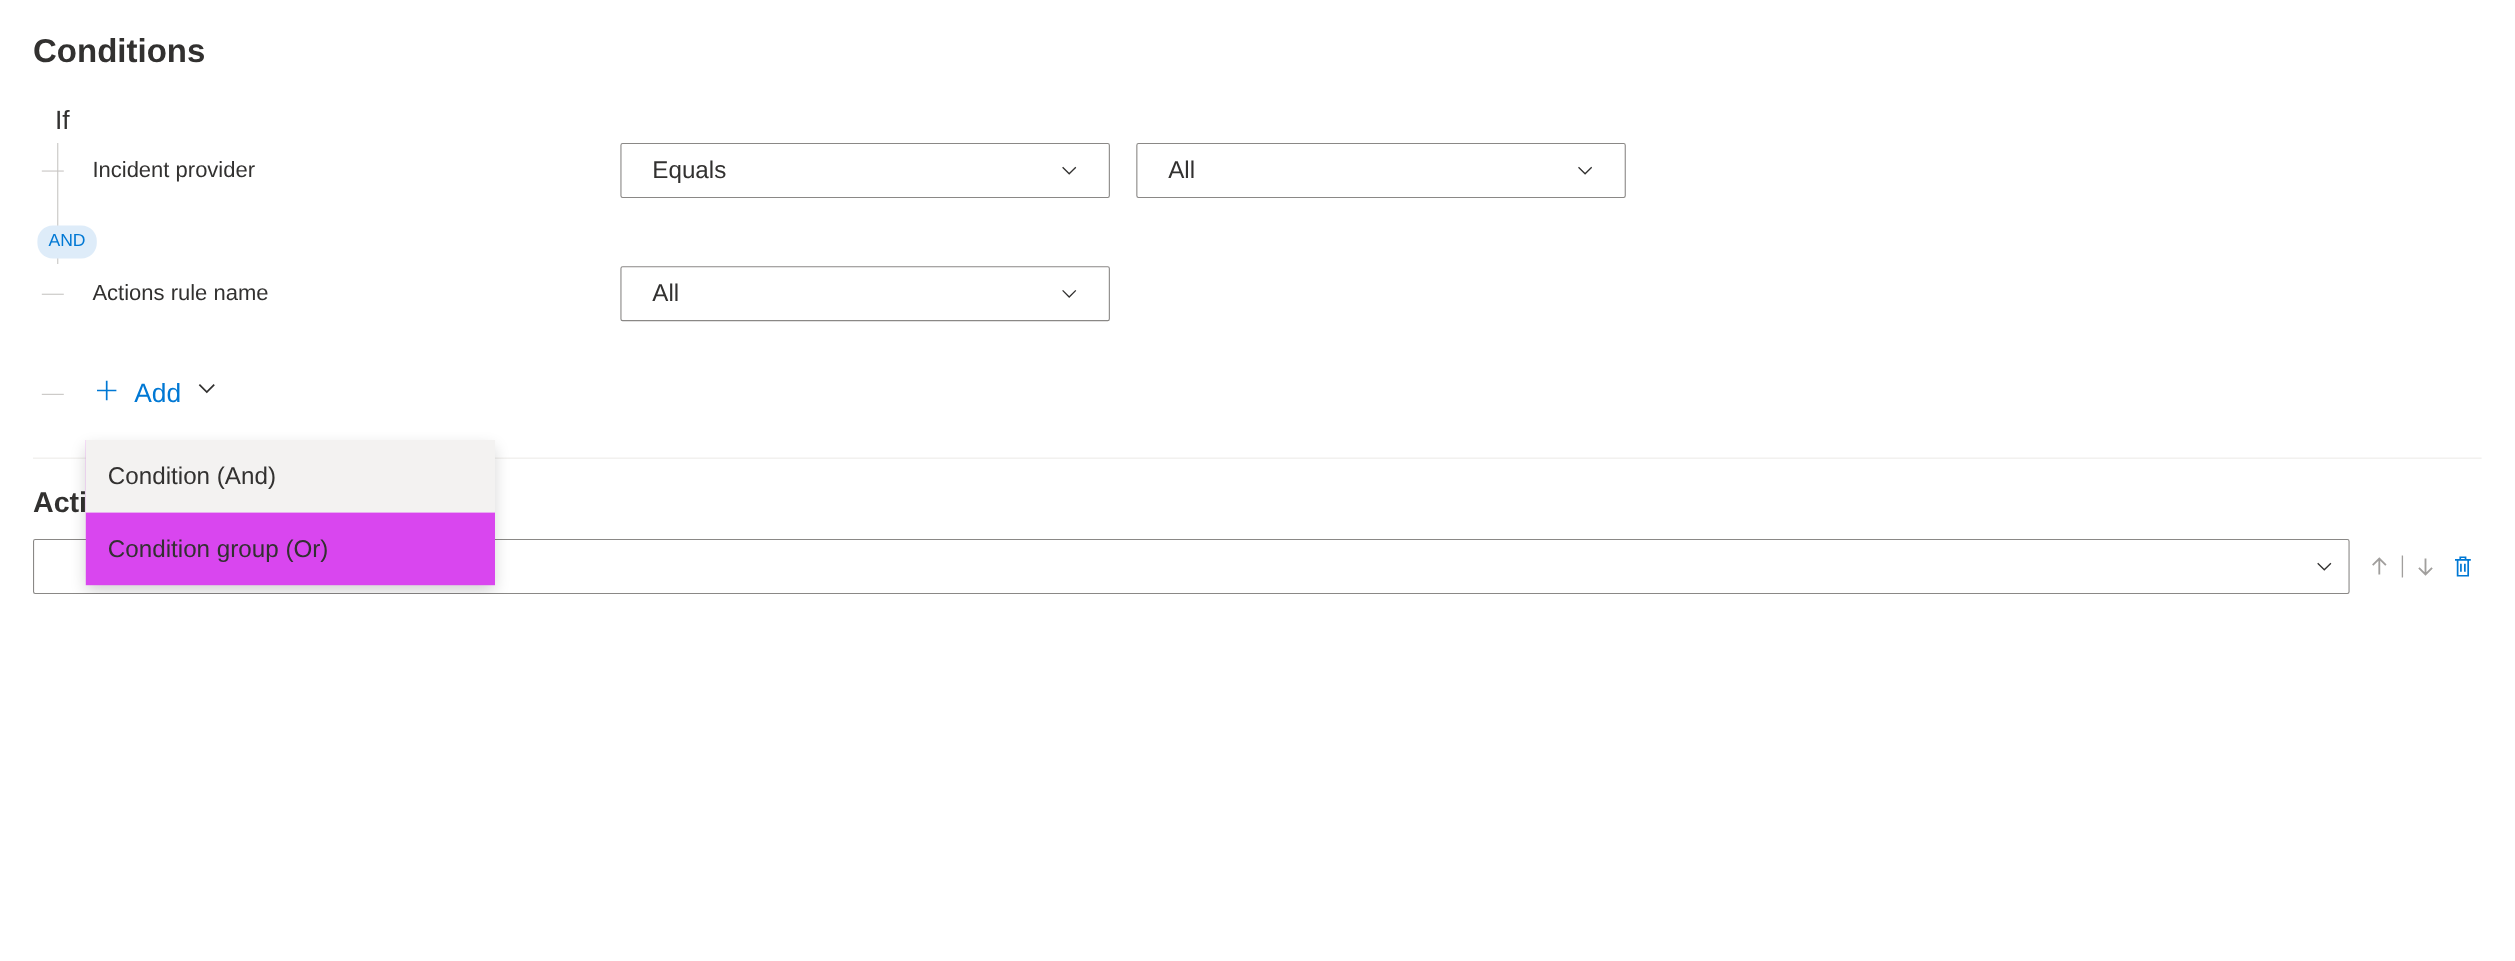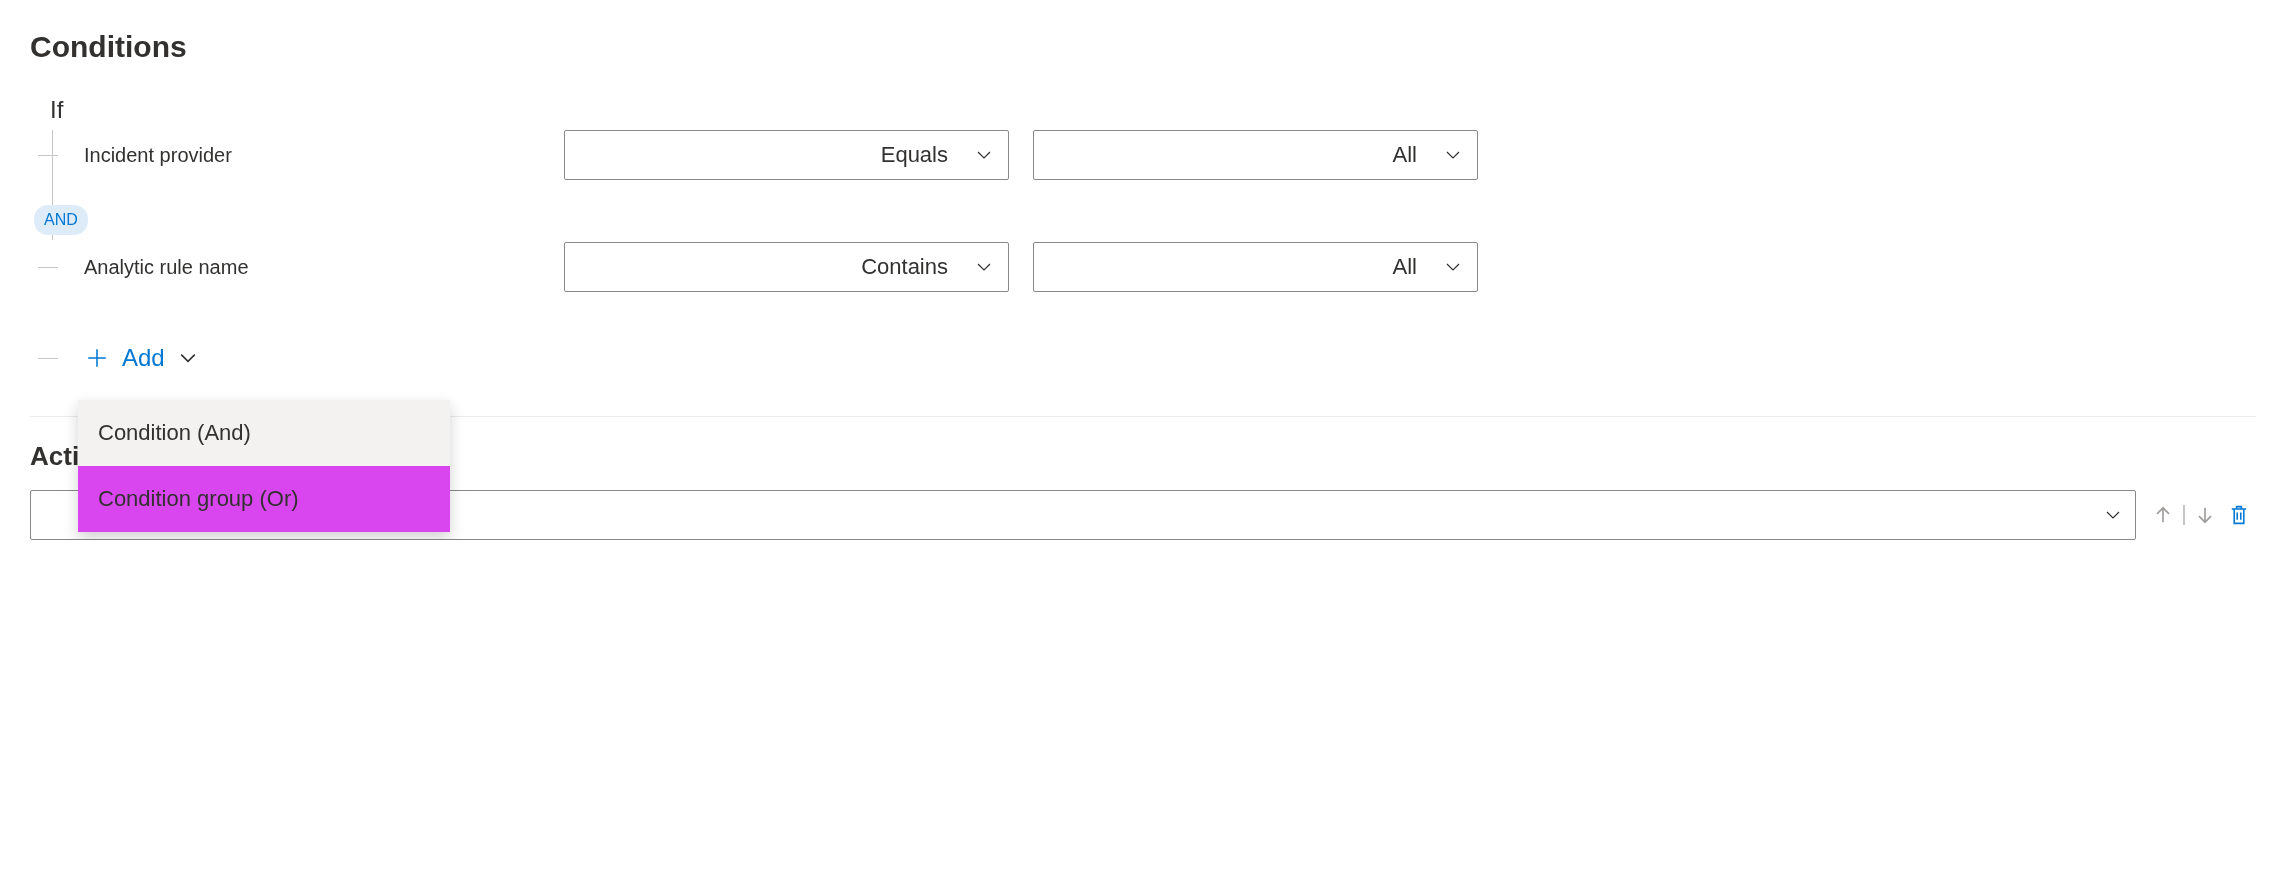--- a/index.html
+++ b/index.html
@@ -60,22 +60,22 @@
       display: flex;
       gap: 24px;
     }
     .select {
       width: 445px;
       height: 50px;
       border: 1px solid #8a8886;
       border-radius: 2px;
       display: flex;
       align-items: center;
-      justify-content: flex-end;
-      padding: 0 16px;
+      justify-content: space-between;
+      padding: 0 28px;
       background: #ffffff;
       cursor: pointer;
       gap: 28px;
     }
     .select span {
       font-size: 22px;
     }
     .chev {
       width: 16px;
       height: 16px;
@@ -100,21 +100,21 @@
       margin-top: -10px;
       margin-bottom: 28px;
     }
     .add-row .tree-tick {
       left: -6px;
       top: 50%;
     }
     .add-btn {
       margin-left: 42px;
       display: flex;
-      align-items: center;
+      align-items: flex-start;
       gap: 14px;
       color: #0078d4;
       cursor: pointer;
       font-size: 24px;
     }
     .plus-icon svg { display: block; }
     .add-text { color: #0078d4; }
     .chev-down-dark {
       width: 18px;
       height: 18px;
@@ -209,30 +209,22 @@
           <svg viewBox="0 0 16 16" width="16" height="16">
               <path d="M2 5 L8 11 L14 5" fill="none" stroke="#323130" stroke-width="1.2"></path>
             </svg>
         </span>
       </div>
     </div>
   </div>
 
   <div class="condition-row">
     <div class="tree-tick"></div>
-    <div class="condition-label">Analytic rule name</div>
+    <div class="condition-label">Actions rule name</div>
     <div class="selects">
-      <div class="select">
-        <span>Contains</span>
-        <span class="chev">
-          <svg viewBox="0 0 16 16" width="16" height="16">
-              <path d="M2 5 L8 11 L14 5" fill="none" stroke="#323130" stroke-width="1.2"></path>
-            </svg>
-        </span>
-      </div>
       <div class="select">
         <span>All</span>
         <span class="chev">
           <svg viewBox="0 0 16 16" width="16" height="16">
               <path d="M2 5 L8 11 L14 5" fill="none" stroke="#323130" stroke-width="1.2"></path>
             </svg>
         </span>
       </div>
     </div>
   </div>

